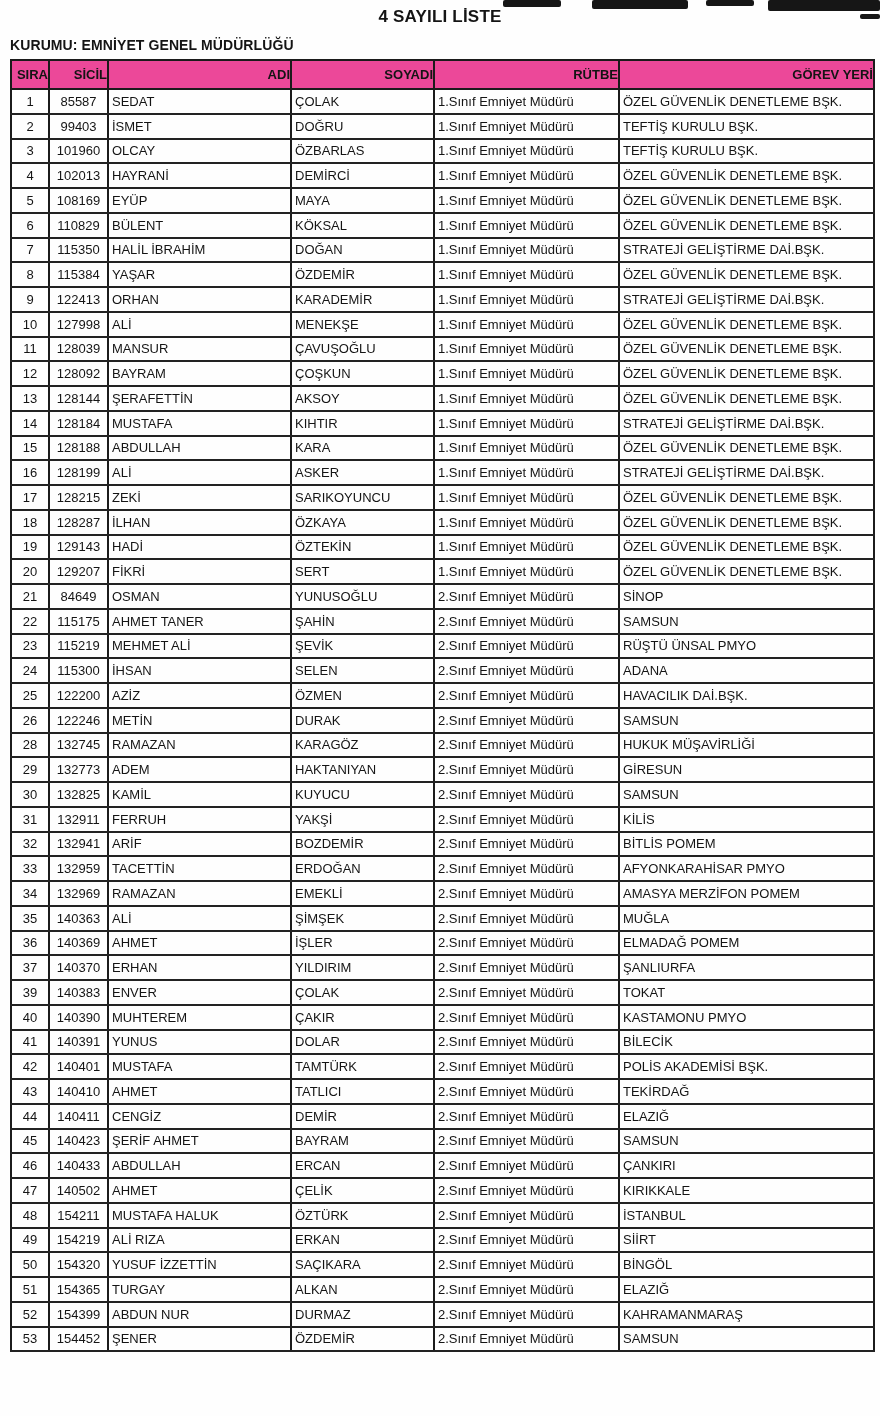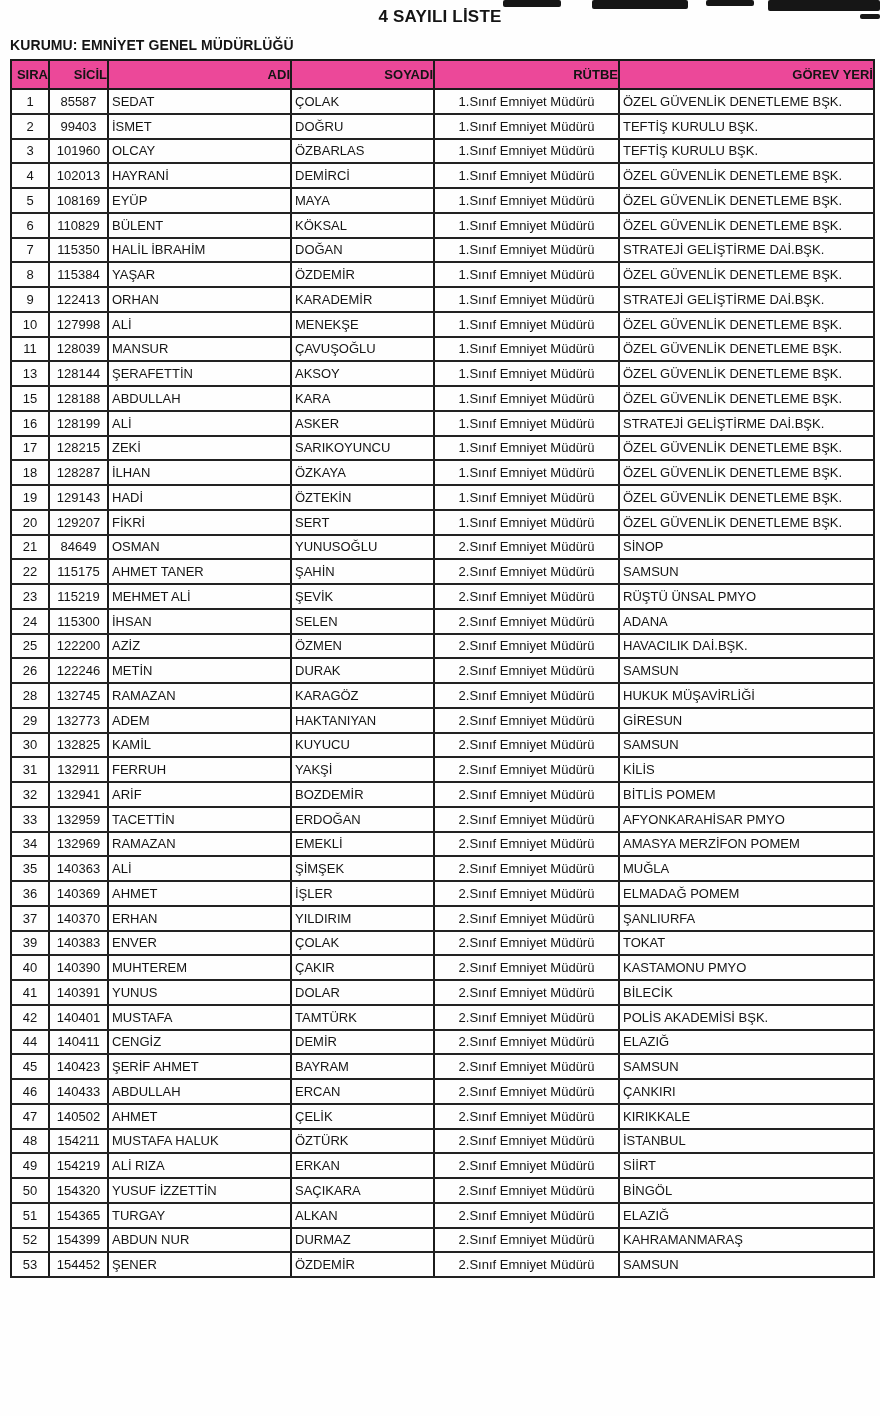--- a/index.html
+++ b/index.html
@@ -59,21 +59,21 @@
   col.w-sira  { width: 38px; }
   col.w-sicil { width: 59px; }
   col.w-adi   { width: 183px; }
   col.w-soyadi{ width: 143px; }
   col.w-rutbe { width: 185px; }
   col.w-gorev { width: 255px; }
 
   td.c-sira  { text-align: center; }
   td.c-sicil { text-align: center; padding-right: 7px; }
   td.c-adi, td.c-soyadi, td.c-gorev { text-align: left; padding-left: 4px; }
-  td.c-rutbe { text-align: center; padding-left: 4px; font-size: 13.5px; }
+  td.c-rutbe { text-align: left; padding-left: 4px; font-size: 13.5px; }
 
   
   table.list tbody td { border-top-color: #222; border-bottom-color: #222; }
 </style>
 </head>
 <body>
 
 <div class="page">
 
   <div class="artifact a1"></div>
@@ -197,30 +197,46 @@
 
   <tr>
     <td class="c-sira">11</td>
     <td class="c-sicil">128039</td>
     <td class="c-adi">MANSUR</td>
     <td class="c-soyadi">ÇAVUŞOĞLU</td>
     <td class="c-rutbe">1.Sınıf Emniyet Müdürü</td>
     <td class="c-gorev">ÖZEL GÜVENLİK DENETLEME BŞK.</td>
   </tr>
 
+  <tr>
+    <td class="c-sira">12</td>
+    <td class="c-sicil">128092</td>
+    <td class="c-adi">BAYRAM</td>
+    <td class="c-soyadi">ÇOŞKUN</td>
+    <td class="c-rutbe">1.Sınıf Emniyet Müdürü</td>
+    <td class="c-gorev">ÖZEL GÜVENLİK DENETLEME BŞK.</td>
+  </tr>
 
   <tr>
     <td class="c-sira">13</td>
     <td class="c-sicil">128144</td>
     <td class="c-adi">ŞERAFETTİN</td>
     <td class="c-soyadi">AKSOY</td>
     <td class="c-rutbe">1.Sınıf Emniyet Müdürü</td>
     <td class="c-gorev">ÖZEL GÜVENLİK DENETLEME BŞK.</td>
   </tr>
 
+  <tr>
+    <td class="c-sira">14</td>
+    <td class="c-sicil">128184</td>
+    <td class="c-adi">MUSTAFA</td>
+    <td class="c-soyadi">KIHTIR</td>
+    <td class="c-rutbe">1.Sınıf Emniyet Müdürü</td>
+    <td class="c-gorev">STRATEJİ GELİŞTİRME DAİ.BŞK.</td>
+  </tr>
 
   <tr>
     <td class="c-sira">15</td>
     <td class="c-sicil">128188</td>
     <td class="c-adi">ABDULLAH</td>
     <td class="c-soyadi">KARA</td>
     <td class="c-rutbe">1.Sınıf Emniyet Müdürü</td>
     <td class="c-gorev">ÖZEL GÜVENLİK DENETLEME BŞK.</td>
   </tr>
 
@@ -444,20 +460,28 @@
 
   <tr>
     <td class="c-sira">42</td>
     <td class="c-sicil">140401</td>
     <td class="c-adi">MUSTAFA</td>
     <td class="c-soyadi">TAMTÜRK</td>
     <td class="c-rutbe">2.Sınıf Emniyet Müdürü</td>
     <td class="c-gorev">POLİS AKADEMİSİ BŞK.</td>
   </tr>
 
+  <tr>
+    <td class="c-sira">43</td>
+    <td class="c-sicil">140410</td>
+    <td class="c-adi">AHMET</td>
+    <td class="c-soyadi">TATLICI</td>
+    <td class="c-rutbe">2.Sınıf Emniyet Müdürü</td>
+    <td class="c-gorev">TEKİRDAĞ</td>
+  </tr>
 
   <tr>
     <td class="c-sira">44</td>
     <td class="c-sicil">140411</td>
     <td class="c-adi">CENGİZ</td>
     <td class="c-soyadi">DEMİR</td>
     <td class="c-rutbe">2.Sınıf Emniyet Müdürü</td>
     <td class="c-gorev">ELAZIĞ</td>
   </tr>
 

